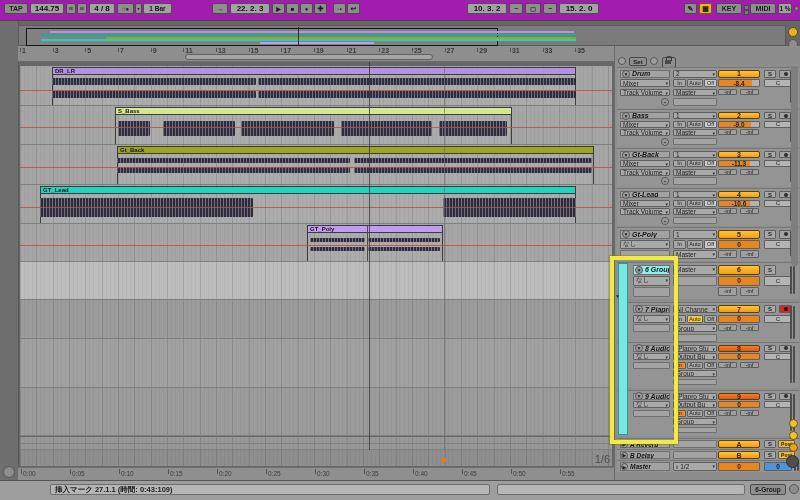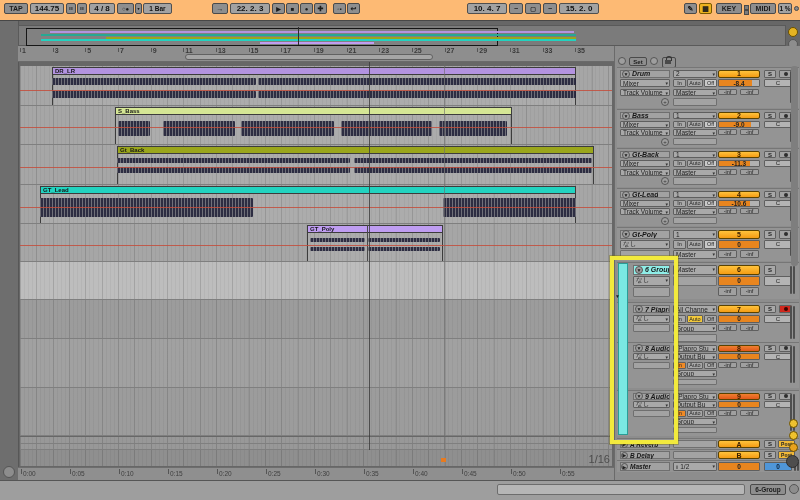--- a/index.html
+++ b/index.html
@@ -35,40 +35,40 @@
   .meterpair i{position:absolute;top:0;width:2px;height:100%;background:#4e4e4e;border-radius:1px;}
   .rlabel{position:absolute;font-size:7px;color:#3a3a3a;font-weight:bold;}
   .tlabel{position:absolute;font-size:6.5px;color:#3f3f3f;}
   .tick{position:absolute;width:1px;height:4px;background:#555;}
 </style>
 </head>
 <body>
 
 <div id="app">
 
-  <div class="abs" style="left:0;top:0;width:800px;height:20px;background:#fdba74;border-bottom:1px solid #474747;">
+  <div class="abs" style="left:0;top:0;width:800px;height:20px;background:#a21caf;border-bottom:1px solid #474747;">
     <div class="btn abs" style="left:4px;top:3px;width:24px;height:11px;">TAP</div>
     <div class="disp abs" style="left:30px;top:3px;width:34px;height:11px;">144.75</div>
     <div class="btn abs" style="left:66px;top:3px;width:10px;height:11px;font-size:4px;">III</div>
     <div class="btn abs" style="left:77px;top:3px;width:10px;height:11px;font-size:4px;">III</div>
     <div class="disp abs" style="left:89px;top:3px;width:26px;height:11px;">4 / 8</div>
     <div class="btn abs" style="left:117px;top:3px;width:17px;height:11px;font-size:6px;">○●</div>
     <div class="btn abs" style="left:135px;top:3px;width:7px;height:11px;font-size:4px;">▾</div>
     <div class="disp abs" style="left:143px;top:3px;width:29px;height:11px;font-size:6.5px;">1 Bar</div>
 
     <div class="btn abs" style="left:212px;top:3px;width:16px;height:11px;">→</div>
     <div class="disp abs" style="left:230px;top:3px;width:40px;height:11px;">22. 2. 3</div>
     <div class="btn abs" style="left:272px;top:3px;width:13px;height:11px;font-size:6px;">▶</div>
     <div class="btn abs" style="left:286px;top:3px;width:13px;height:11px;font-size:6px;">■</div>
     <div class="btn abs" style="left:300px;top:3px;width:13px;height:11px;font-size:6px;">●</div>
     <div class="btn abs" style="left:314px;top:3px;width:13px;height:11px;font-size:7px;">✚</div>
     <div class="btn abs" style="left:333px;top:3px;width:13px;height:11px;font-size:6px;">◦▪</div>
     <div class="btn abs" style="left:347px;top:3px;width:13px;height:11px;font-size:7px;">↩</div>
 
-    <div class="disp abs" style="left:467px;top:3px;width:40px;height:11px;">10. 4. 7</div>
+    <div class="disp abs" style="left:467px;top:3px;width:40px;height:11px;">10. 3. 2</div>
     <div class="btn abs" style="left:509px;top:3px;width:14px;height:11px;font-style:italic;">~</div>
     <div class="btn abs" style="left:525px;top:3px;width:16px;height:11px;font-size:6px;">▢</div>
     <div class="btn abs" style="left:543px;top:3px;width:14px;height:11px;font-style:italic;">~</div>
     <div class="disp abs" style="left:559px;top:3px;width:40px;height:11px;">15. 2. 0</div>
 
     <div class="btn abs" style="left:684px;top:3px;width:13px;height:11px;">✎</div>
     <div class="btn abs" style="left:699px;top:3px;width:13px;height:11px;background:#edb21e;border-color:#7a5a00;">▦</div>
     <div class="btn abs" style="left:716px;top:3px;width:26px;height:11px;">KEY</div>
     <div class="abs" style="left:744px;top:5px;width:3px;height:3px;background:#7c7c7c;border:1px solid #4a4a4a;"></div>
     <div class="abs" style="left:744px;top:10px;width:3px;height:3px;background:#7c7c7c;border:1px solid #4a4a4a;"></div>
@@ -178,21 +178,21 @@
       <div class="abs" style="left: 367px; top: 163px; width: 1px; height: 36px; background: rgb(74, 74, 74);"></div>
       <div class="wave" style="left: 310px; top: 176px; width: 55px; height: 4px; background-image: repeating-linear-gradient(90deg, rgba(166, 166, 166, 0.55) 0px, rgba(166, 166, 166, 0.55) 1px, transparent 1px, transparent 3px); background-color: rgb(35, 35, 58);"></div>
       <div class="wave" style="left: 368px; top: 176px; width: 72px; height: 4px; background-image: repeating-linear-gradient(90deg, rgba(166, 166, 166, 0.55) 0px, rgba(166, 166, 166, 0.55) 1px, transparent 1px, transparent 3px); background-color: rgb(35, 35, 58);"></div>
       <div class="wave" style="left: 310px; top: 185px; width: 55px; height: 4px; background-image: repeating-linear-gradient(90deg, rgba(166, 166, 166, 0.55) 0px, rgba(166, 166, 166, 0.55) 1px, transparent 1px, transparent 3px); background-color: rgb(35, 35, 58);"></div>
       <div class="wave" style="left: 368px; top: 185px; width: 72px; height: 4px; background-image: repeating-linear-gradient(90deg, rgba(166, 166, 166, 0.55) 0px, rgba(166, 166, 166, 0.55) 1px, transparent 1px, transparent 3px); background-color: rgb(35, 35, 58);"></div>
       <div class="redline" style="top: 183px;"></div>
       <div class="abs" style="left: 369px; top: 0px; width: 1px; height: 388px; background: rgb(58, 58, 58); opacity: 0.8;"></div>
       <div class="abs" style="left: 444px; top: 0px; width: 1px; height: 388px; background: rgb(106, 106, 106); opacity: 0.6;"></div>
     </div>
 
-  <div class="abs" style="left:552px;top:453px;width:58px;text-align:right;font-size:11px;color:#4d4d4d;">1/16</div>
+  <div class="abs" style="left:552px;top:453px;width:58px;text-align:right;font-size:11px;color:#4d4d4d;">1/6</div>
   <div class="abs" style="left:441px;top:458px;width:5px;height:4px;background:#e87a1e;"></div>
   <div class="abs" id="timeruler" style="left:18px;top:467px;width:596px;height:13px;background:#8f8f8f;border-top:1px solid #6d6d6d;box-sizing:border-box;">
       <div class="tick" style="left: 3px; top: 1px; height: 5px;"></div>
       <div class="tlabel" style="left: 5px; top: 2px;">0:00</div>
       <div class="tick" style="left: 52px; top: 1px; height: 5px;"></div>
       <div class="tlabel" style="left: 54px; top: 2px;">0:05</div>
       <div class="tick" style="left: 101px; top: 1px; height: 5px;"></div>
       <div class="tlabel" style="left: 103px; top: 2px;">0:10</div>
       <div class="tick" style="left: 150px; top: 1px; height: 5px;"></div>
       <div class="tlabel" style="left: 152px; top: 2px;">0:15</div>
@@ -506,18 +506,19 @@
   <div class="abs" style="left:615px;top:293px;font-size:5px;color:#222;z-index:5;">▼</div>
 
   <div class="abs" style="left:610px;top:256px;width:68px;height:188px;border:4px solid #f2ea3d;box-sizing:border-box;z-index:9;pointer-events:none;box-shadow:0 0 0 1px rgba(120,110,0,.4);"></div>
 
   <div class="circle" style="left:789px;top:419px;width:9px;height:9px;background:#eec22e;border:1px solid #6a5000;z-index:6;"></div>
   <div class="circle" style="left:789px;top:431px;width:9px;height:9px;background:#eec22e;border:1px solid #6a5000;z-index:6;"></div>
   <div class="circle" style="left:789px;top:443px;width:9px;height:9px;background:#e8a21e;border:1px solid #6a5000;z-index:6;"></div>
   <div class="circle" style="left:786px;top:455px;width:13px;height:13px;background:#4e4e4e;border:1px solid #2e2e2e;z-index:6;"></div>
 
   <div class="abs" style="left:0;top:480px;width:800px;height:20px;background:#9e9e9e;border-top:1px solid #565656;box-sizing:border-box;">
+    <div class="abs" style="left:50px;top:3px;width:440px;height:11px;background:#b6b6b6;border:1px solid #6d6d6d;border-radius:2px;box-sizing:border-box;font-size:7.5px;font-weight:bold;color:#222;line-height:9px;padding-left:4px;overflow:hidden;">挿入マーク 27.1.1 (時間: 0:43:109)</div>
     <div class="abs" style="left:497px;top:3px;width:248px;height:11px;background:#b6b6b6;border:1px solid #6d6d6d;border-radius:2px;box-sizing:border-box;"></div>
     <div class="btn abs" style="left:750px;top:3px;width:36px;height:11px;font-size:6.5px;">6-Group</div>
     <div class="circle" style="left:789px;top:3px;width:10px;height:10px;background:#8d8d8d;border:1px solid #555;"></div>
   </div>
 
 </div>
 
 </body></html>

